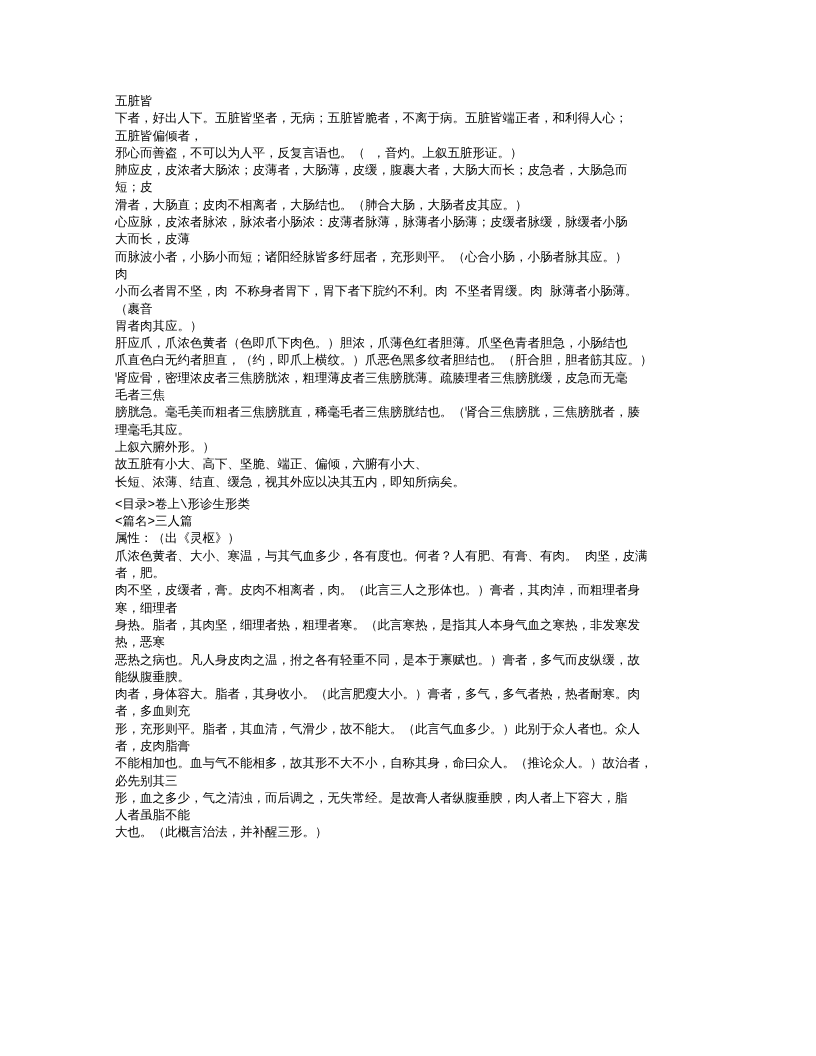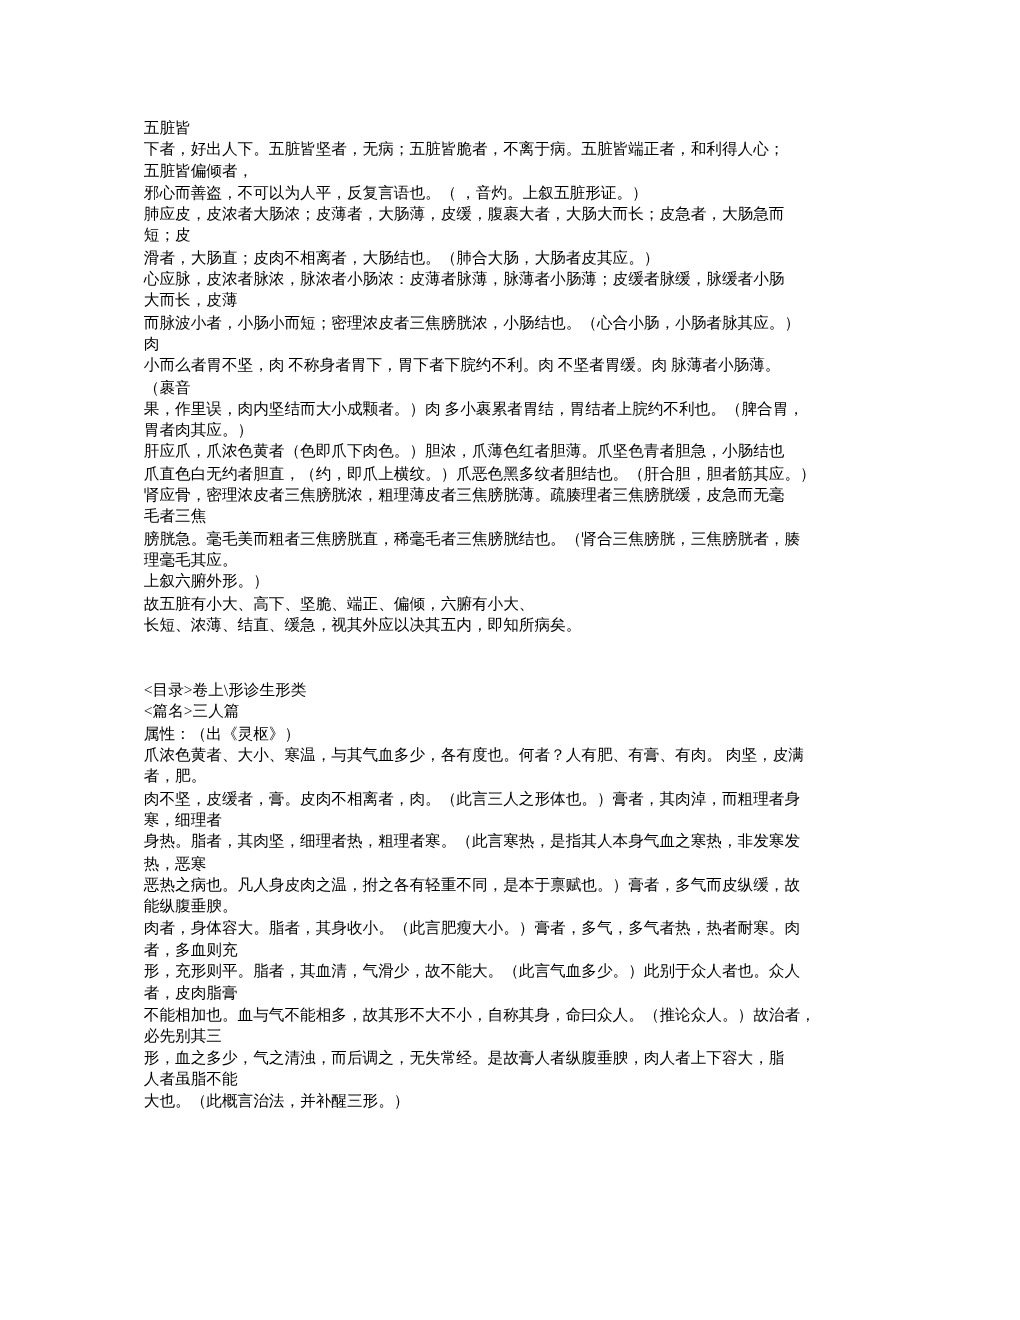--- a/index.html
+++ b/index.html
@@ -8,53 +8,52 @@
     background: #ffffff;
   }
   .page {
     position: relative;
     width: 816px;
     height: 1056px;
     box-sizing: border-box;
     background: #ffffff;
     padding: 94px 88px 0 115px;
     overflow: hidden;
-    font-family: Liberation Serif, serif;
+    font-family: Liberation Mono, monospace;
     font-size: 12.5px;
     line-height: 17.3px;
     color: #000000;
   }
   .line {
     white-space: pre;
     min-height: 17.3px;
   }
   .section-sanren {
-    margin-top: 35px; 
+    margin-top: 5px; 
   }
 </style>
 </head>
 <body>
 
 <div class="page">
 
   <div class="section">
       <div class="line">五脏皆</div>
       <div class="line">下者，好出人下。五脏皆坚者，无病；五脏皆脆者，不离于病。五脏皆端正者，和利得人心；</div>
       <div class="line">五脏皆偏倾者，</div>
       <div class="line">邪心而善盗，不可以为人平，反复言语也。（ ，音灼。上叙五脏形证。）</div>
       <div class="line">肺应皮，皮浓者大肠浓；皮薄者，大肠薄，皮缓，腹裹大者，大肠大而长；皮急者，大肠急而</div>
       <div class="line">短；皮</div>
       <div class="line">滑者，大肠直；皮肉不相离者，大肠结也。（肺合大肠，大肠者皮其应。）</div>
       <div class="line">心应脉，皮浓者脉浓，脉浓者小肠浓：皮薄者脉薄，脉薄者小肠薄；皮缓者脉缓，脉缓者小肠</div>
       <div class="line">大而长，皮薄</div>
-      <div class="line">而脉波小者，小肠小而短；密理浓皮者三焦膀胱浓，小肠结也。（心合小肠，小肠者脉其应。）</div>
+      <div class="line">而脉波小者，小肠小而短；诸阳经脉皆多纡屈者，充形则平。（心合小肠，小肠者脉其应。）</div>
       <div class="line">肉</div>
       <div class="line">小而么者胃不坚，肉 不称身者胃下，胃下者下脘约不利。肉 不坚者胃缓。肉 脉薄者小肠薄。</div>
       <div class="line">（裹音</div>
-      <div class="line">果，作里误，肉内坚结而大小成颗者。）肉 多小裹累者胃结，胃结者上脘约不利也。（脾合胃，</div>
       <div class="line">胃者肉其应。）</div>
       <div class="line">肝应爪，爪浓色黄者（色即爪下肉色。）胆浓，爪薄色红者胆薄。爪坚色青者胆急，小肠结也</div>
       <div class="line">爪直色白无约者胆直，（约，即爪上横纹。）爪恶色黑多纹者胆结也。（肝合胆，胆者筋其应。）</div>
       <div class="line">肾应骨，密理浓皮者三焦膀胱浓，粗理薄皮者三焦膀胱薄。疏腠理者三焦膀胱缓，皮急而无毫</div>
       <div class="line">毛者三焦</div>
       <div class="line">膀胱急。毫毛美而粗者三焦膀胱直，稀毫毛者三焦膀胱结也。（肾合三焦膀胱，三焦膀胱者，腠</div>
       <div class="line">理毫毛其应。</div>
       <div class="line">上叙六腑外形。）</div>
       <div class="line">故五脏有小大、高下、坚脆、端正、偏倾，六腑有小大、</div>
       <div class="line">长短、浓薄、结直、缓急，视其外应以决其五内，即知所病矣。</div>

